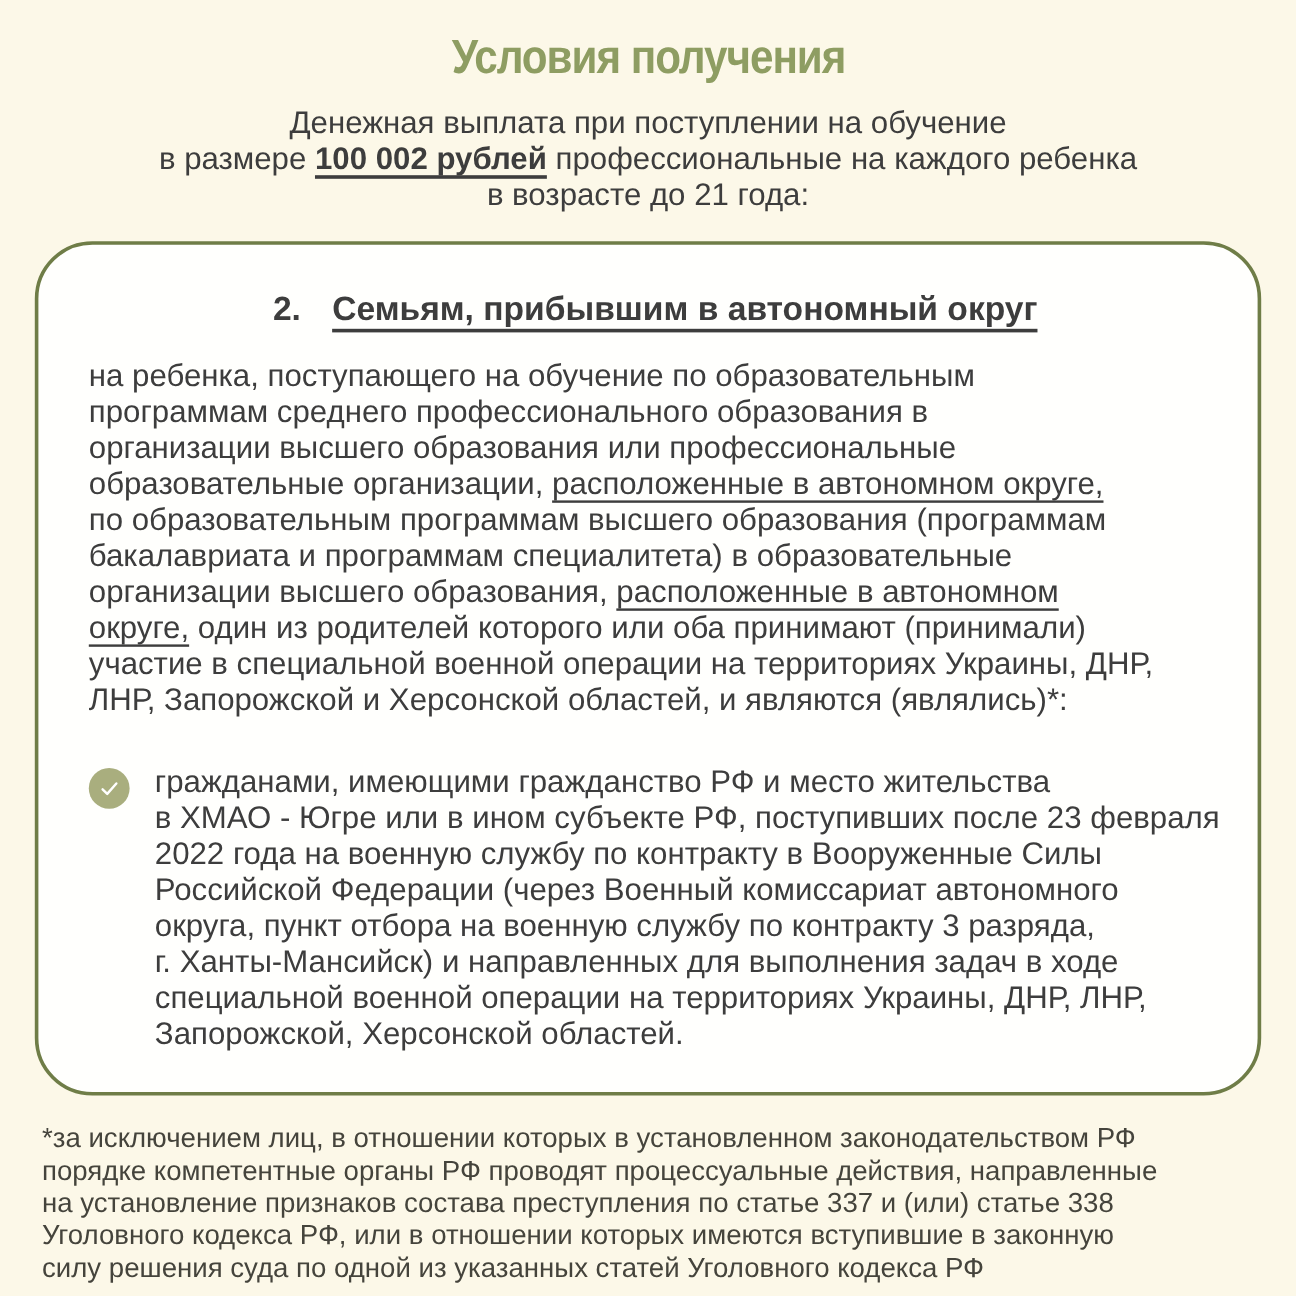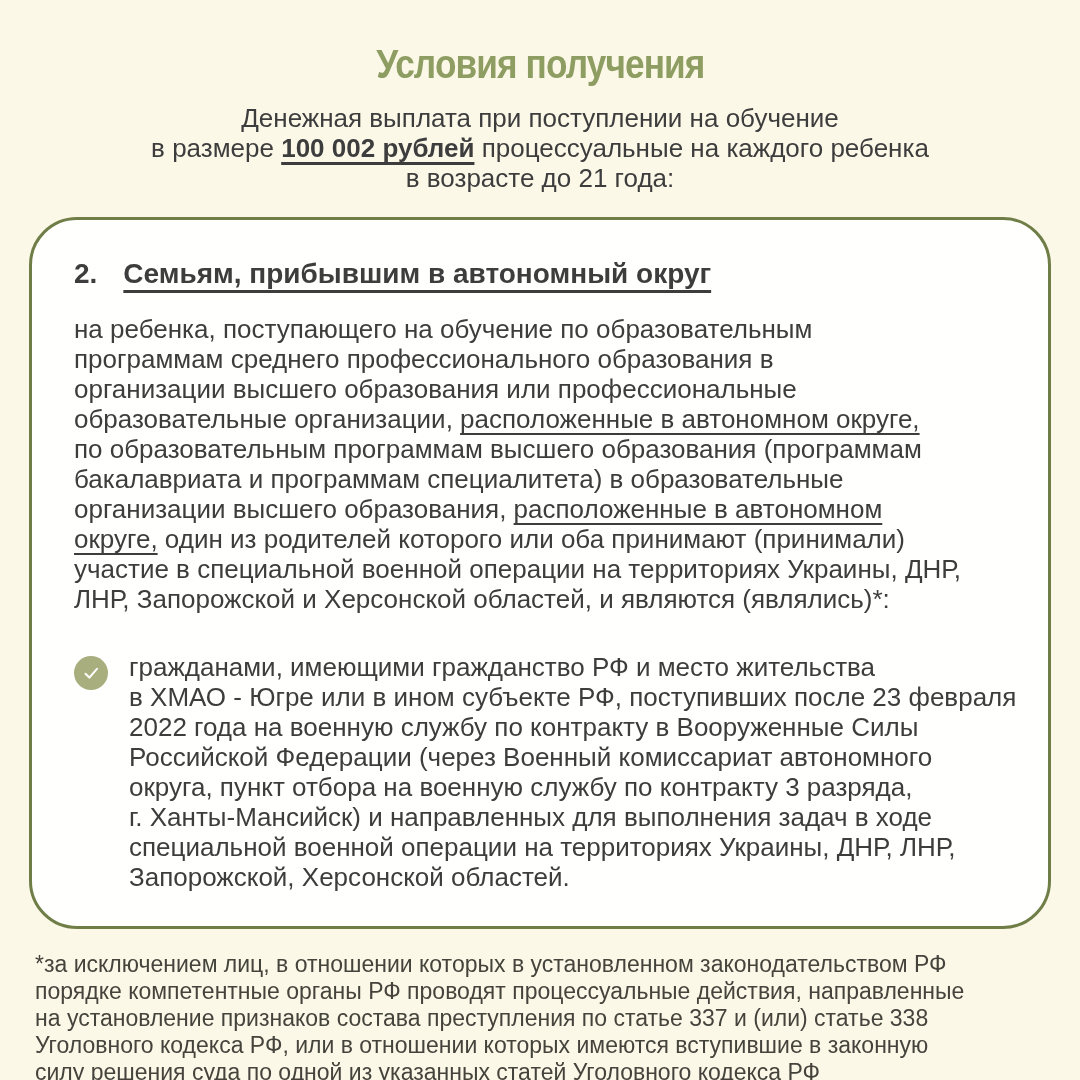--- a/index.html
+++ b/index.html
@@ -15,21 +15,21 @@
   *{margin:0;padding:0;box-sizing:border-box;}
   html,body{width:1080px;height:1080px;overflow:hidden;}
   body{
     background:var(--bg);
     font-family:"Liberation Sans","DejaVu Sans",sans-serif;
     color:var(--text);
   }
   .page{width:1080px;height:1080px;position:relative;}
 
   .page-title{
-    padding-top:42px;
+    padding-top:26px;
     text-align:center;
     font-size:40px;
     font-weight:800;
     color:var(--title-green);
     letter-spacing:-1px;
   }
   .page-title .squeeze{
     display:inline-block;
     transform:scaleX(0.88);
     transform-origin:center;
@@ -50,20 +50,21 @@
     border:3px solid var(--card-border);
     border-radius:48px;
     padding:36px 30px 34px 42px;
   }
 
   .card-heading{
     font-size:28px;
     font-weight:700;
     line-height:36px;
     margin-bottom:22px;
+    text-align:center;
   }
   .card-heading .item-number{margin-right:26px;}
   .card-heading .item-title{
     text-decoration:underline;
     text-decoration-thickness:3px;
     text-underline-offset:7px;
   }
 
   .rich, .bullet-text{
     font-size:26px;
@@ -116,21 +117,21 @@
   }
 </style>
 </head>
 <body>
 
 <div class="page">
 
   <h1 class="page-title"><span class="squeeze">Условия получения</span></h1>
 
   <p class="intro rich"><span class="s-r">Денежная выплата при поступлении на обучение
-в размере </span><span class="s-bu">100 002 рублей</span><span class="s-r"> процессуальные </span><span class="s-b">на каждого ребенка
+в размере </span><span class="s-bu">100 002 рублей</span><span class="s-r"> профессиональные </span><span class="s-b">на каждого ребенка
 в возрасте до 21 года:</span></p>
 
   <section class="card">
 
     <div class="card-heading">
       <span class="item-number">2.</span><span class="item-title">Семьям, прибывшим в автономный округ</span>
     </div>
 
     <p class="rich"><span class="s-r">на ребенка, </span><span class="s-b">поступающего на обучение по образовательным
 программам среднего профессионального образования в

